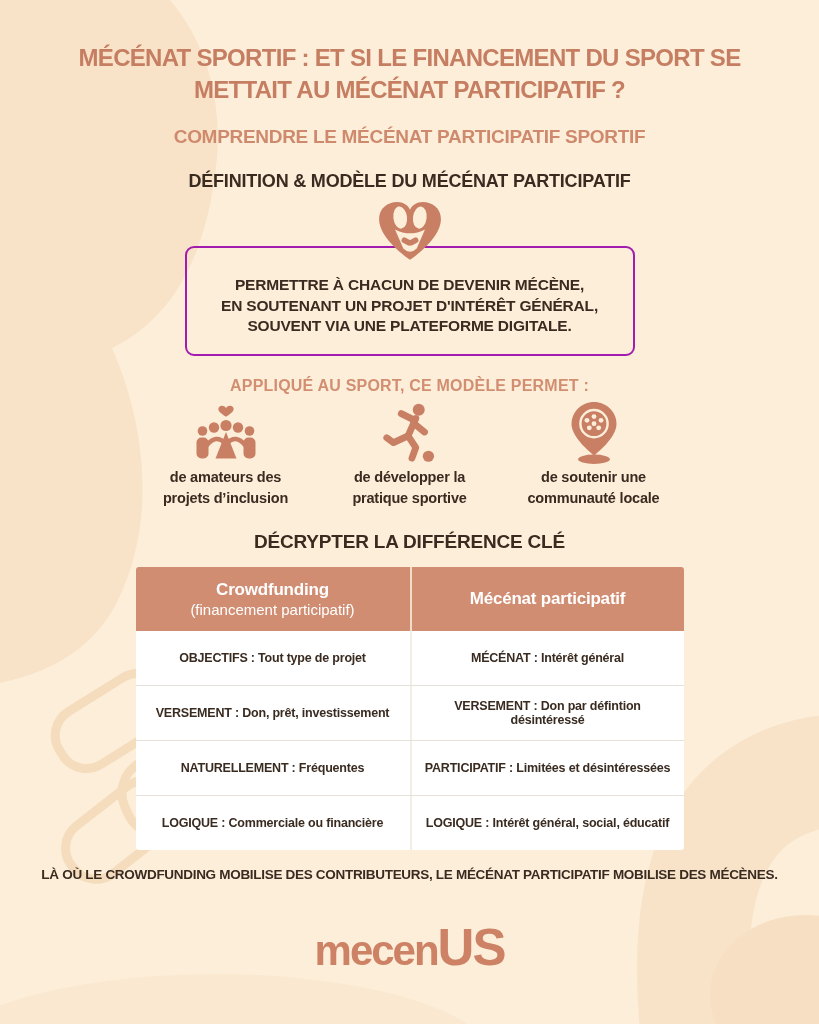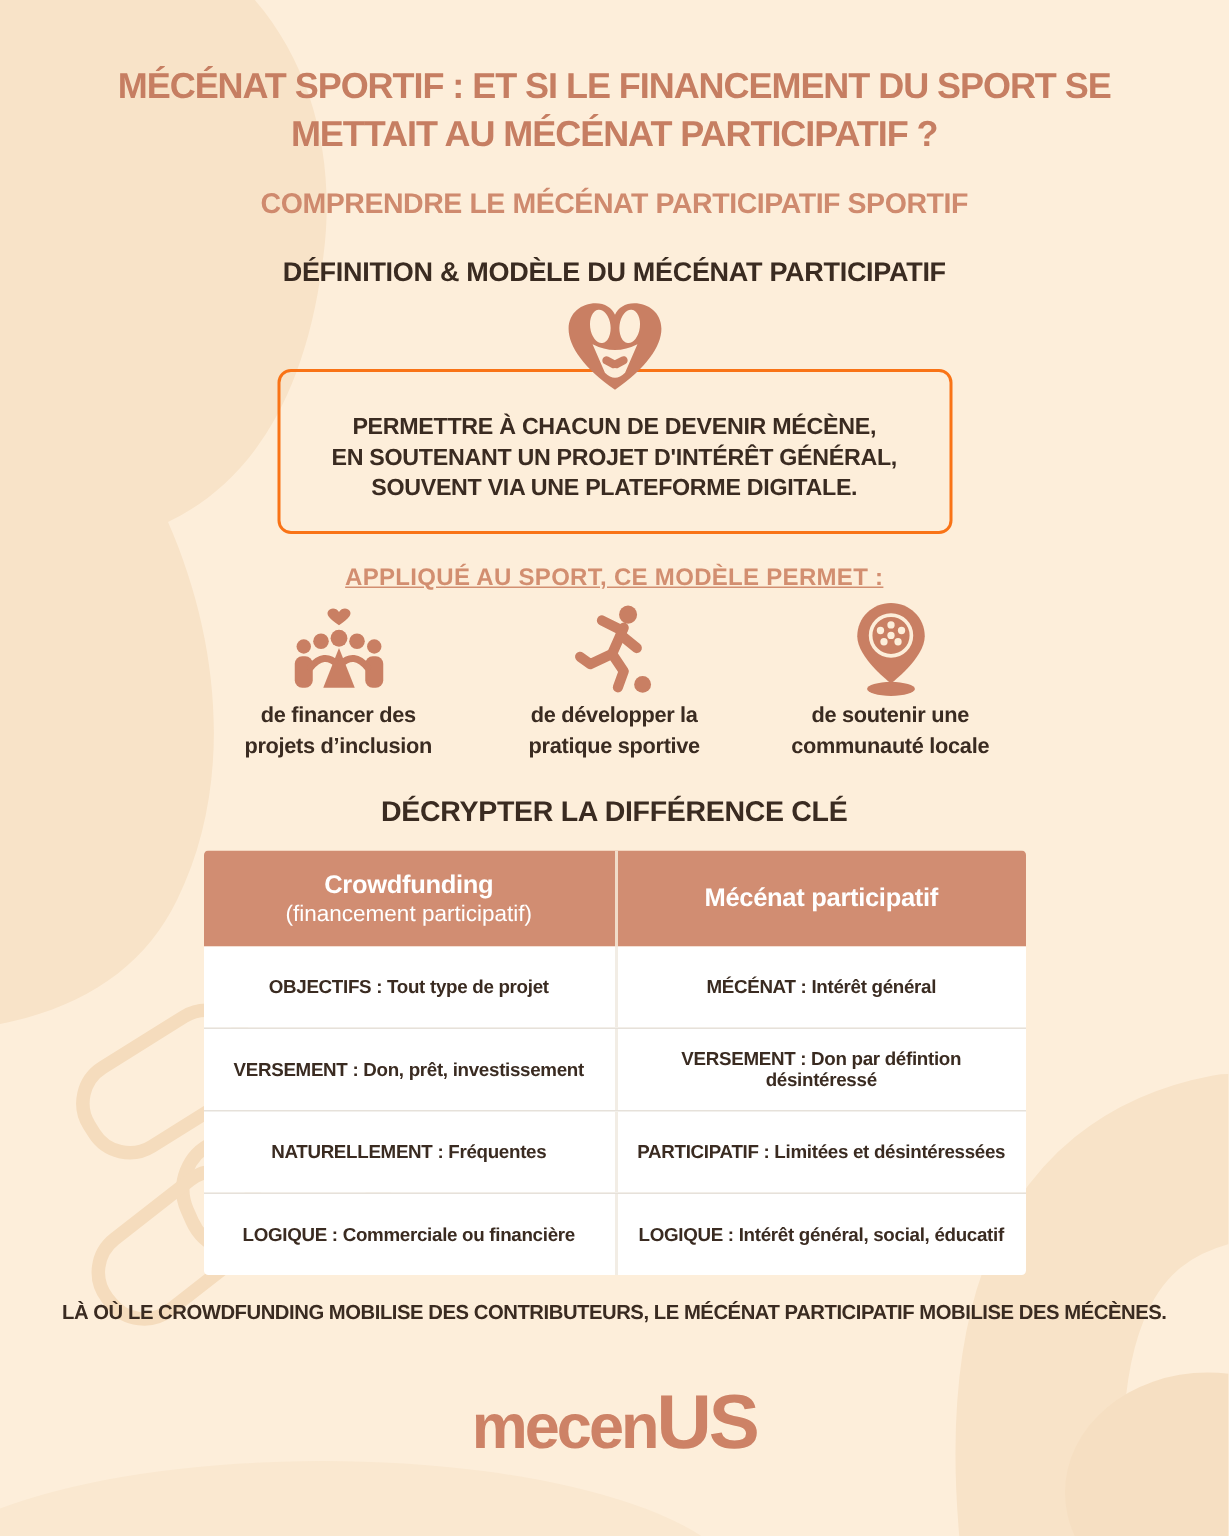--- a/index.html
+++ b/index.html
@@ -9,25 +9,25 @@
   .watermark { position:absolute; inset:0; z-index:0; }
   .content { position:relative; z-index:1; width:100%; height:100%; padding-top:42px; text-align:center; }
 
   .title { max-width:724px; margin:0 auto; font-size:24px; line-height:1.32; font-weight:800;
            color:#c67e62; letter-spacing:-0.7px; }
   .subtitle { margin-top:21px; font-size:19px; font-weight:800; color:#cf8a6e; letter-spacing:-0.3px; }
   .def-heading { margin-top:23px; font-size:18px; font-weight:800; color:#3a2b21; letter-spacing:-0.2px; }
 
   .hero { margin-top:9px; display:flex; flex-direction:column; align-items:center; }
   .heart-logo { display:block; margin-bottom:-17px; position:relative; z-index:2; }
-  .def-box { width:450px; border:2px solid #f97316; border-radius:9px; background:transparent;
+  .def-box { width:450px; border:2px solid #a21caf; border-radius:9px; background:transparent;
              padding:27px 20px 17px 20px;text-align:center; }
   .def-line { font-size:15.5px; font-weight:800; color:#3a2b21; line-height:1.32; letter-spacing:-0.2px; }
 
-  .applied-heading { margin-top:21px; font-size:16px; font-weight:700; color:#d28e70; letter-spacing:0.2px;text-decoration:underline; }
+  .applied-heading { margin-top:21px; font-size:16px; font-weight:700; color:#d28e70; letter-spacing:0.2px; }
 
   .benefits { margin-top:5px; display:flex; justify-content:center; gap:14px; }
   .benefit { width:170px; display:flex; flex-direction:column; align-items:center; }
   .benefit-icon { height:66px; display:flex; align-items:center; justify-content:center; }
   .benefit-label { margin-top:3px; font-size:14.5px; font-weight:800; color:#3a2b21; line-height:1.24; letter-spacing:-0.2px; }
 
   .note { margin:19px auto 0; max-width:700px; font-size:15px; font-weight:700; color:#d28e70; line-height:1.25; }
 
   .table-heading { margin-top:23px; font-size:19px; font-weight:800; color:#3a2b21; letter-spacing:-0.2px; }
 
@@ -111,21 +111,21 @@
               <rect x="2.5" y="34.5" width="12" height="21" rx="5"></rect>
               <rect x="49.5" y="34.5" width="12" height="21" rx="5"></rect>
               <path d="M32,29 L42.5,55.5 L21.5,55.5 Z"></path>
             </g>
             <g fill="none" stroke="#c97f63" stroke-width="4.6" stroke-linecap="round">
               <path d="M13,42 Q22,31 31,40"></path>
               <path d="M51,42 Q42,31 33,40"></path>
             </g>
           </svg>
         </div>
-        <div class="benefit-label">de financer des</div>
+        <div class="benefit-label">de amateurs des</div>
         <div class="benefit-label">projets d’inclusion</div>
       </div>
 
       <div class="benefit">
         <div class="benefit-icon">
           <svg viewBox="0 0 64 64" width="62" height="62" aria-hidden="true">
             <circle cx="41" cy="8" r="6.2" fill="#c97f63"></circle>
             <g fill="none" stroke="#c97f63" stroke-width="7" stroke-linecap="round" stroke-linejoin="round">
               <path d="M38,17 L30,35"></path>
               <path d="M37,19 L23,12"></path>

